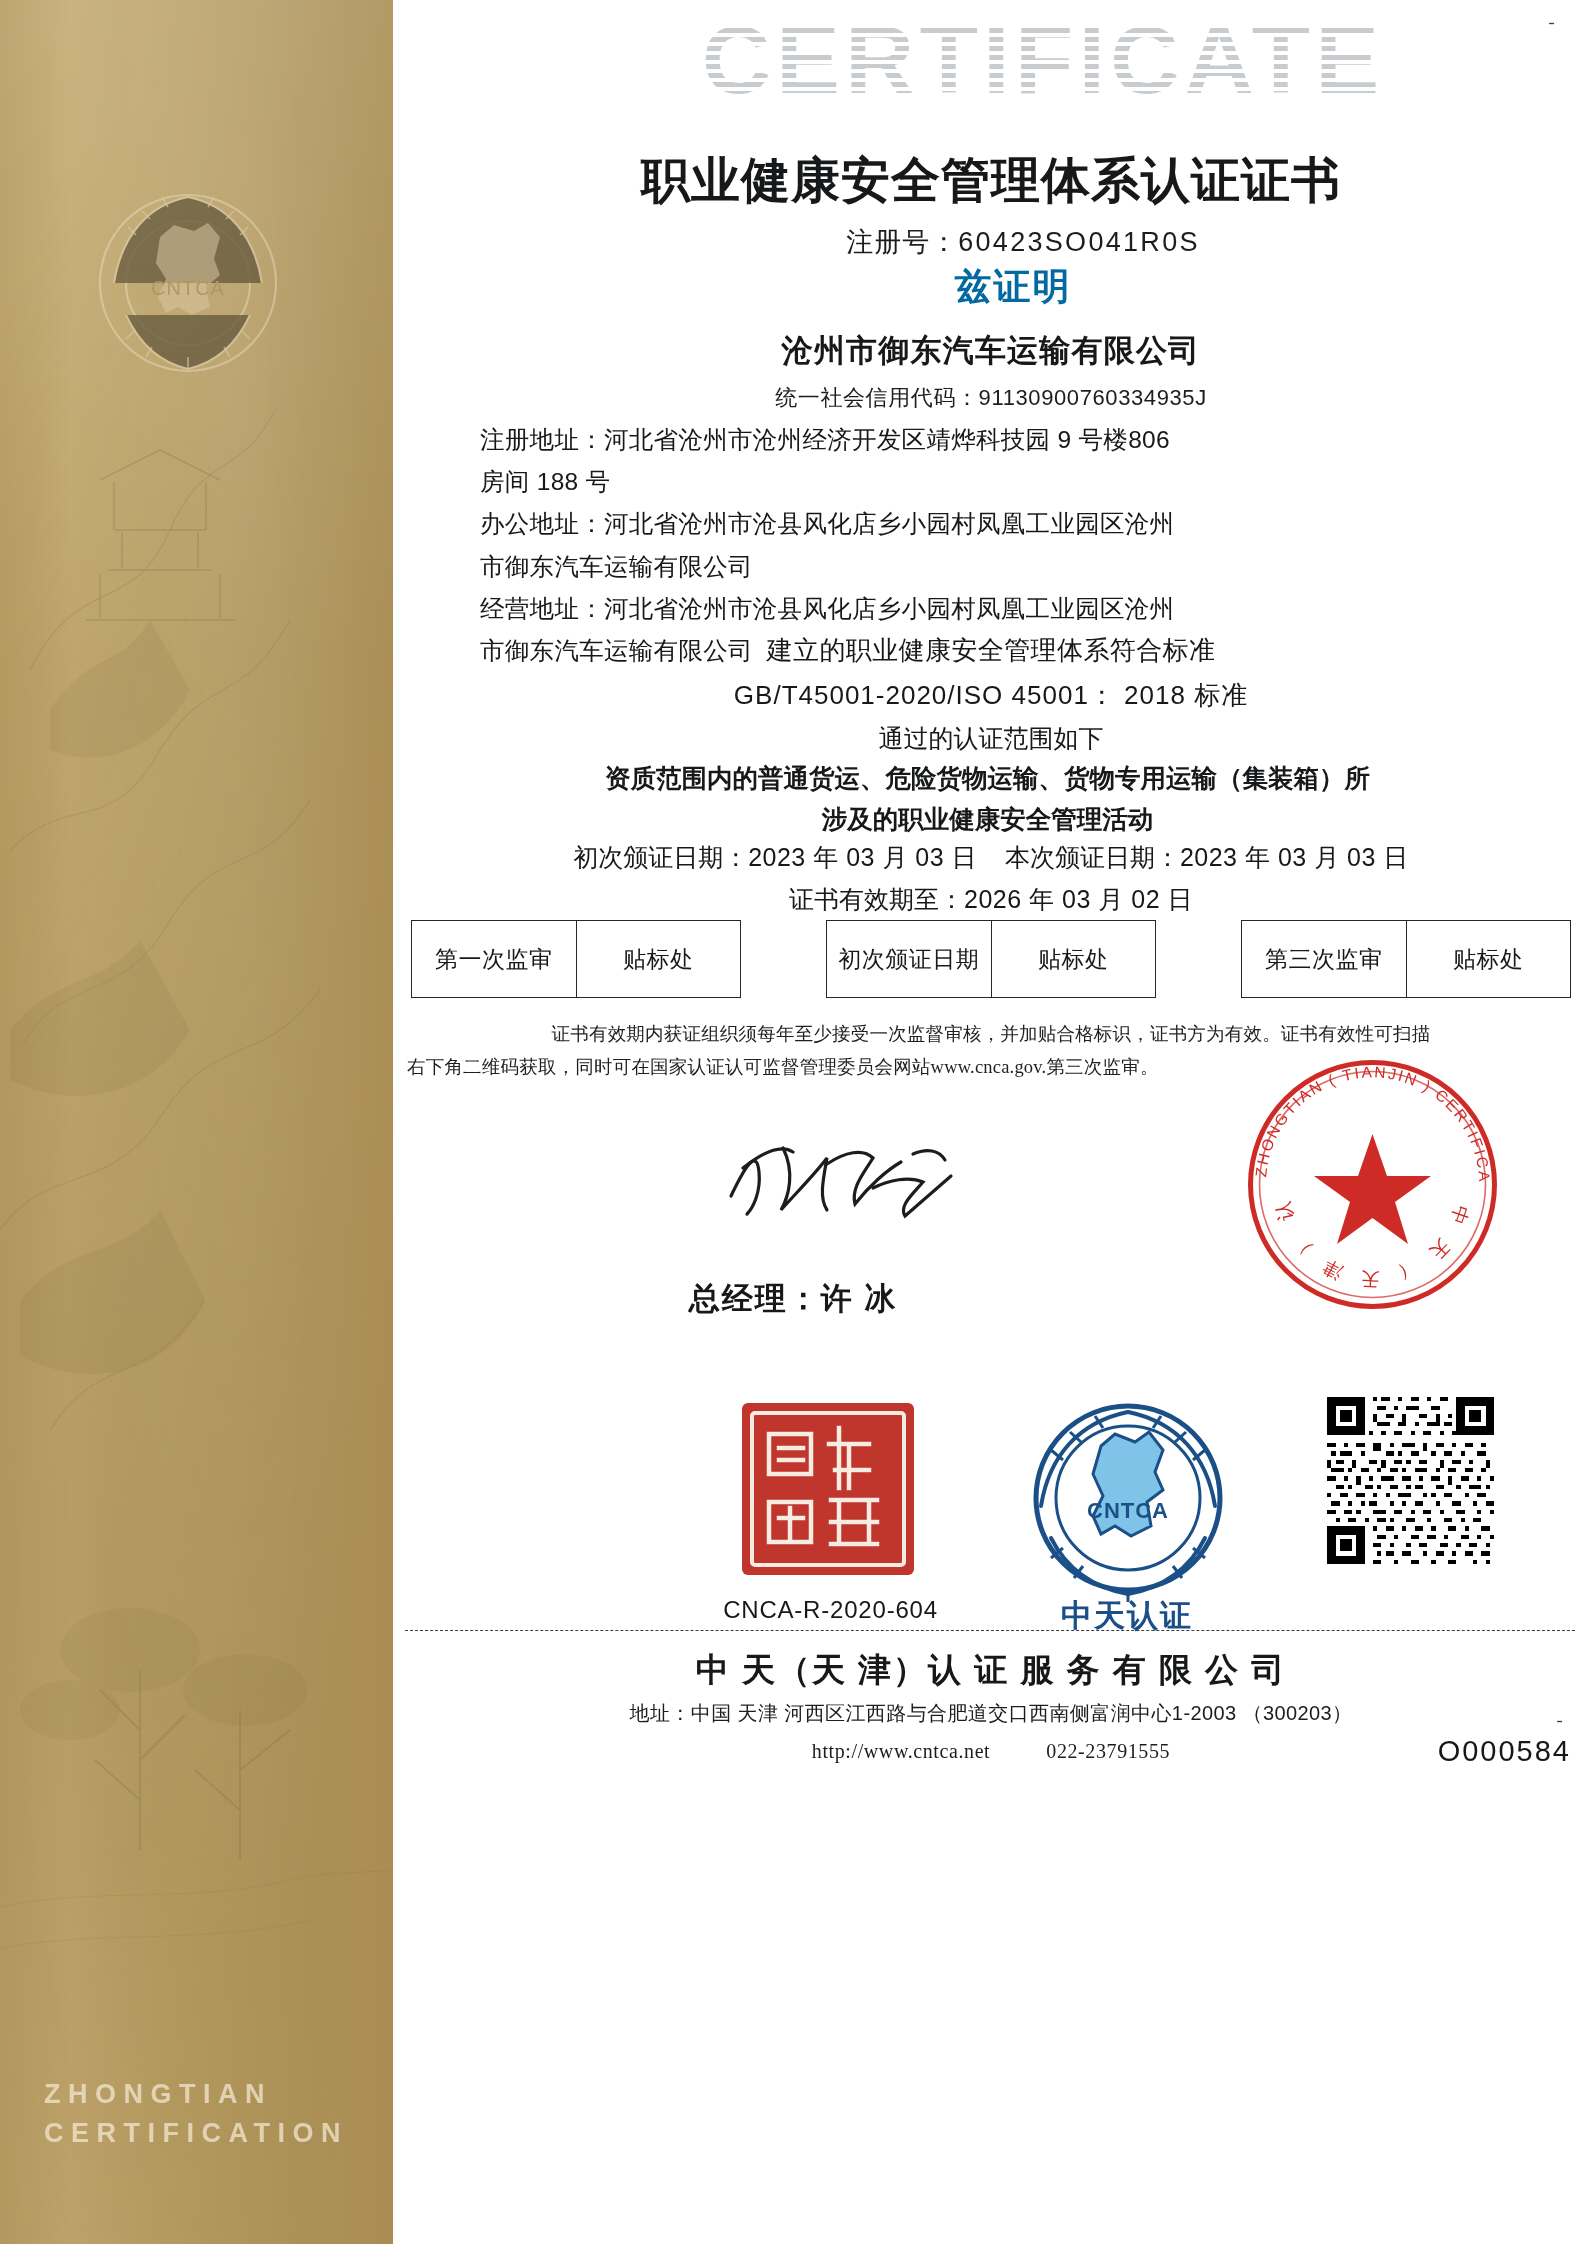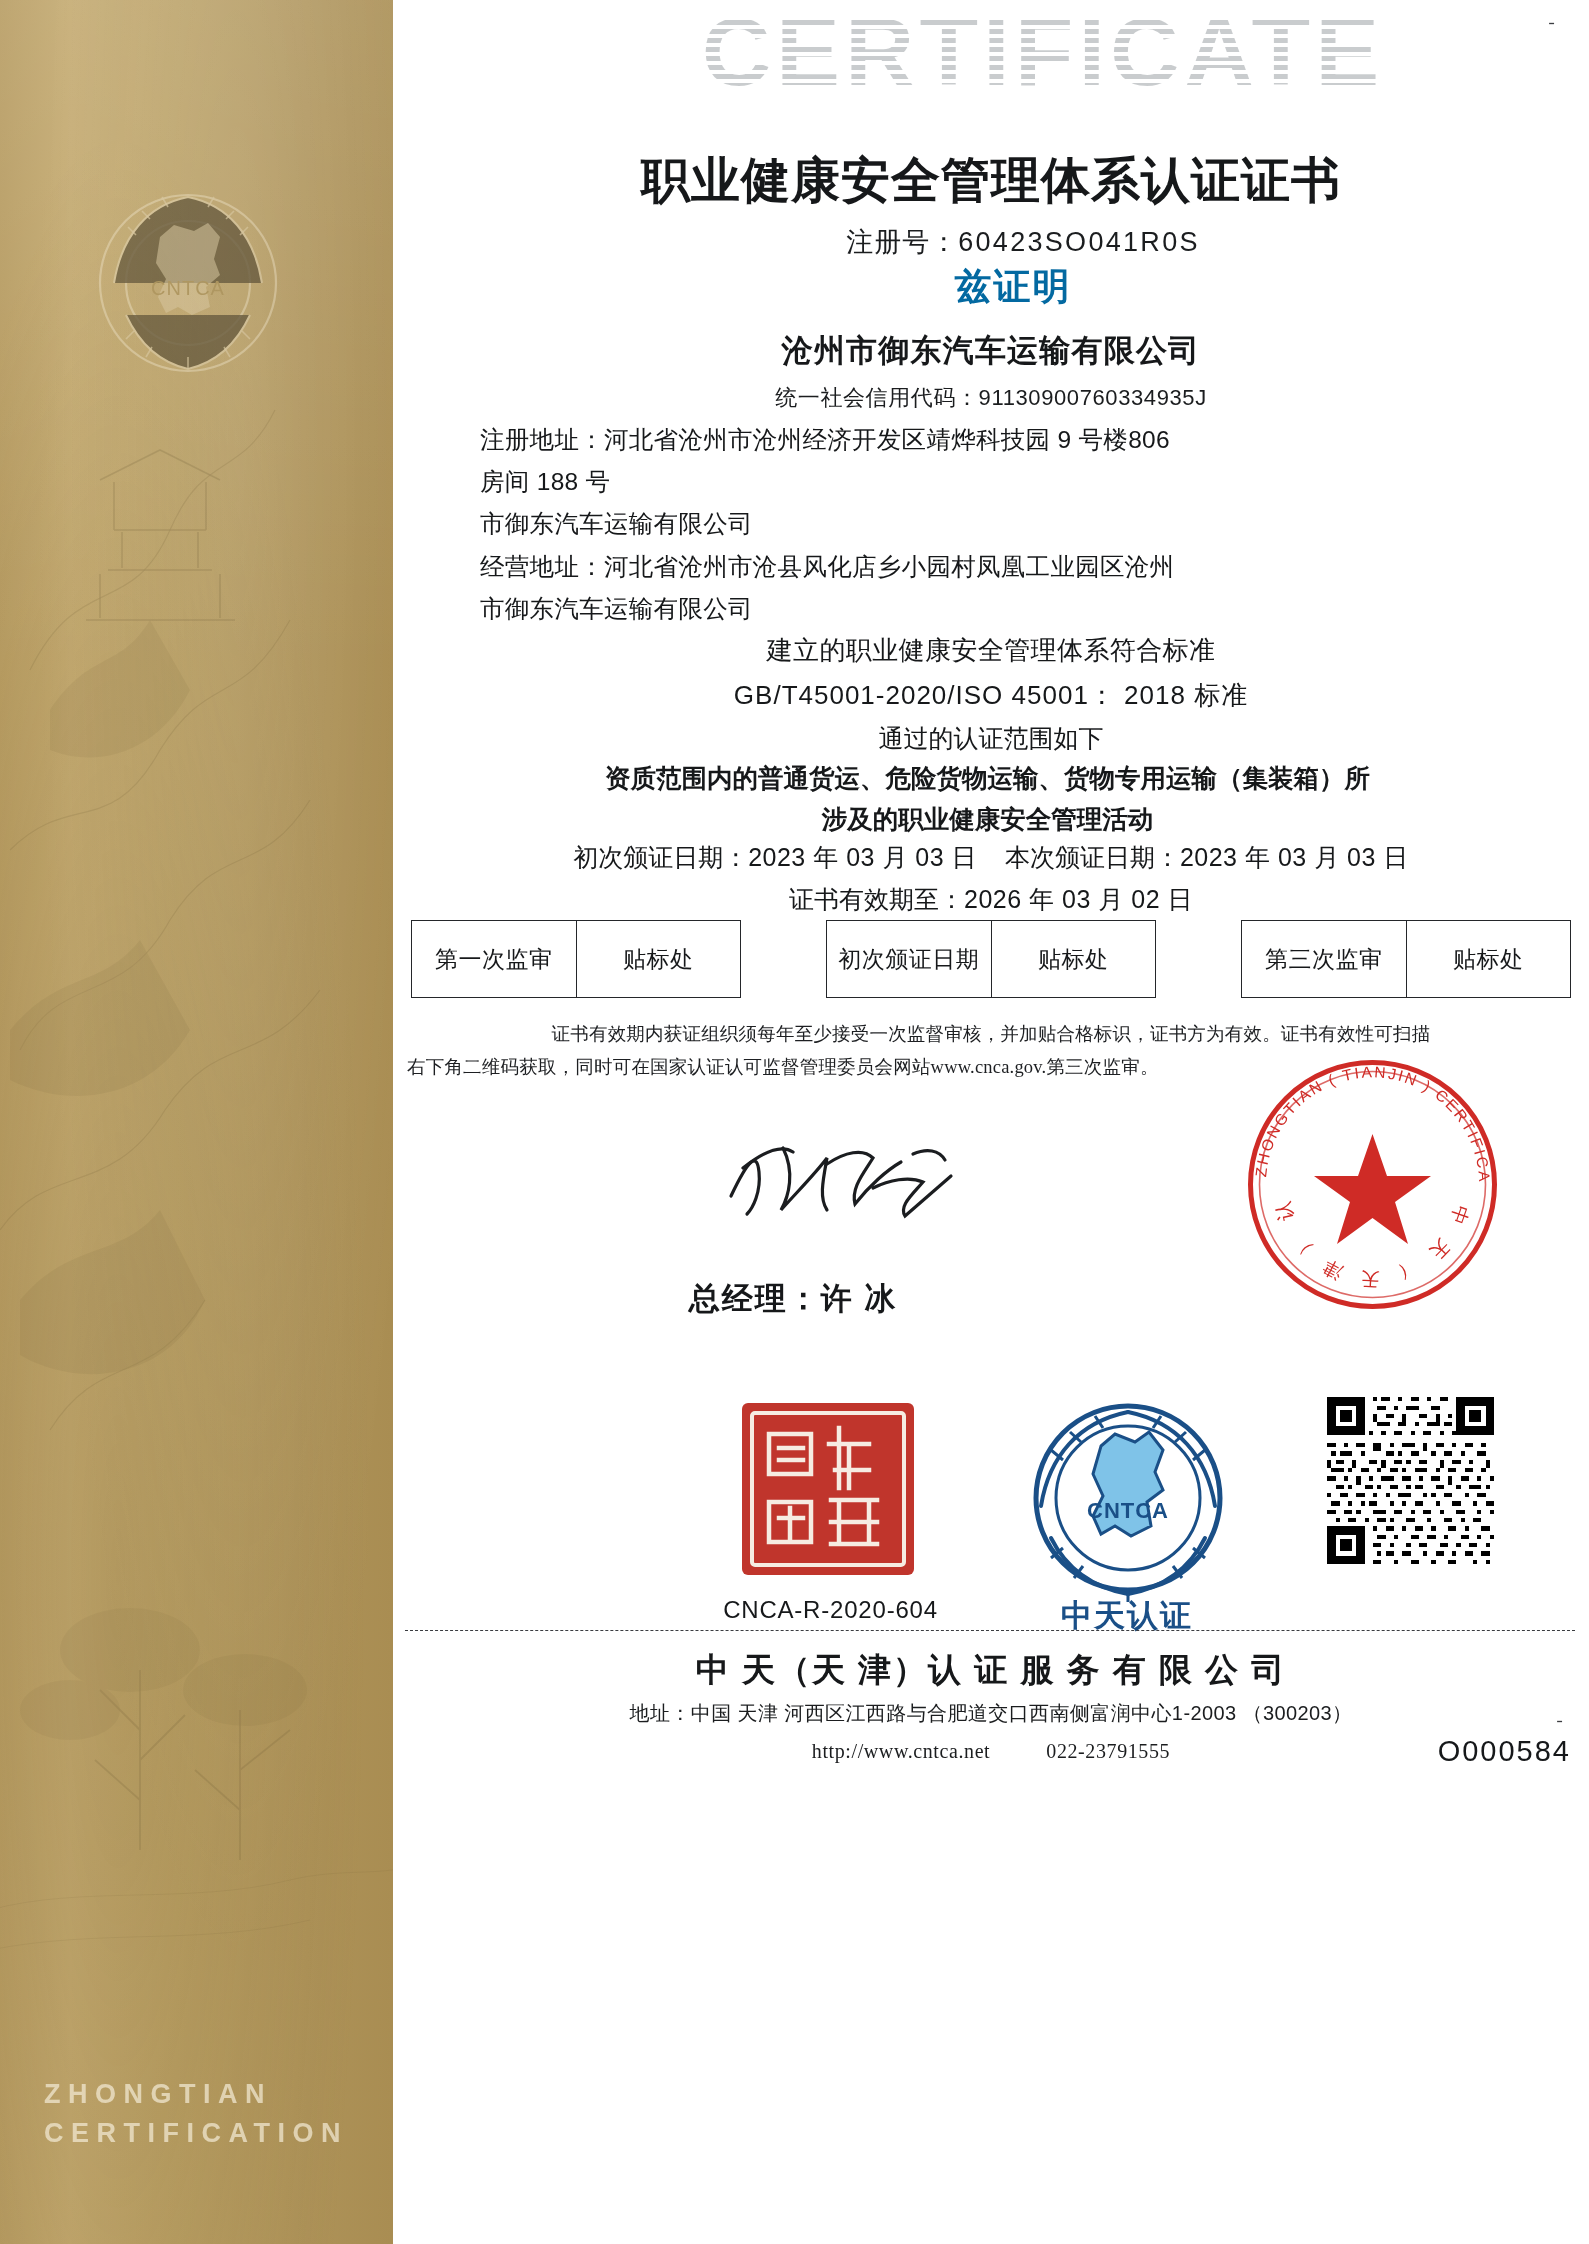--- a/index.html
+++ b/index.html
@@ -60,21 +60,21 @@
     font-weight: 700;
   }
   
   .content {
     position: absolute;
     left: 393px; top: 0;
     width: 1196px; height: 2244px;
   }
   .cert-word {
     position: absolute;
-    left: 135px; top: 2px;
+    left: 135px; top: 10px;
     width: 1030px;
     text-align: center;
     font-size: 96px;
     font-weight: 700;
     letter-spacing: 5px;
     color: #b9bcbe;
     font-family: "Liberation Sans", sans-serif;
     background: repeating-linear-gradient(
         180deg,
         #c9ccce 0px, #c9ccce 5px,
@@ -405,20 +405,23 @@
     <div class="credit">
       <span>统一社会信用代码：</span><span>91130900760334935J</span>
     </div>
 
     <div class="addr-block">
       <div class="row">
         <span>注册地址：</span><span>河北省沧州市沧州经济开发区靖烨科技园 9 号楼806</span>
       </div>
       <div class="row">
         <span>房间 188 号</span>
+      </div>
+      <div class="row">
+        <span>办公地址：</span><span>河北省沧州市沧县风化店乡小园村凤凰工业园区沧州</span>
       </div>
       <div class="row">
         <span>市御东汽车运输有限公司</span>
       </div>
       <div class="row">
         <span>经营地址：</span><span>河北省沧州市沧县风化店乡小园村凤凰工业园区沧州</span>
       </div>
       <div class="row">
         <span>市御东汽车运输有限公司</span>
       </div>

